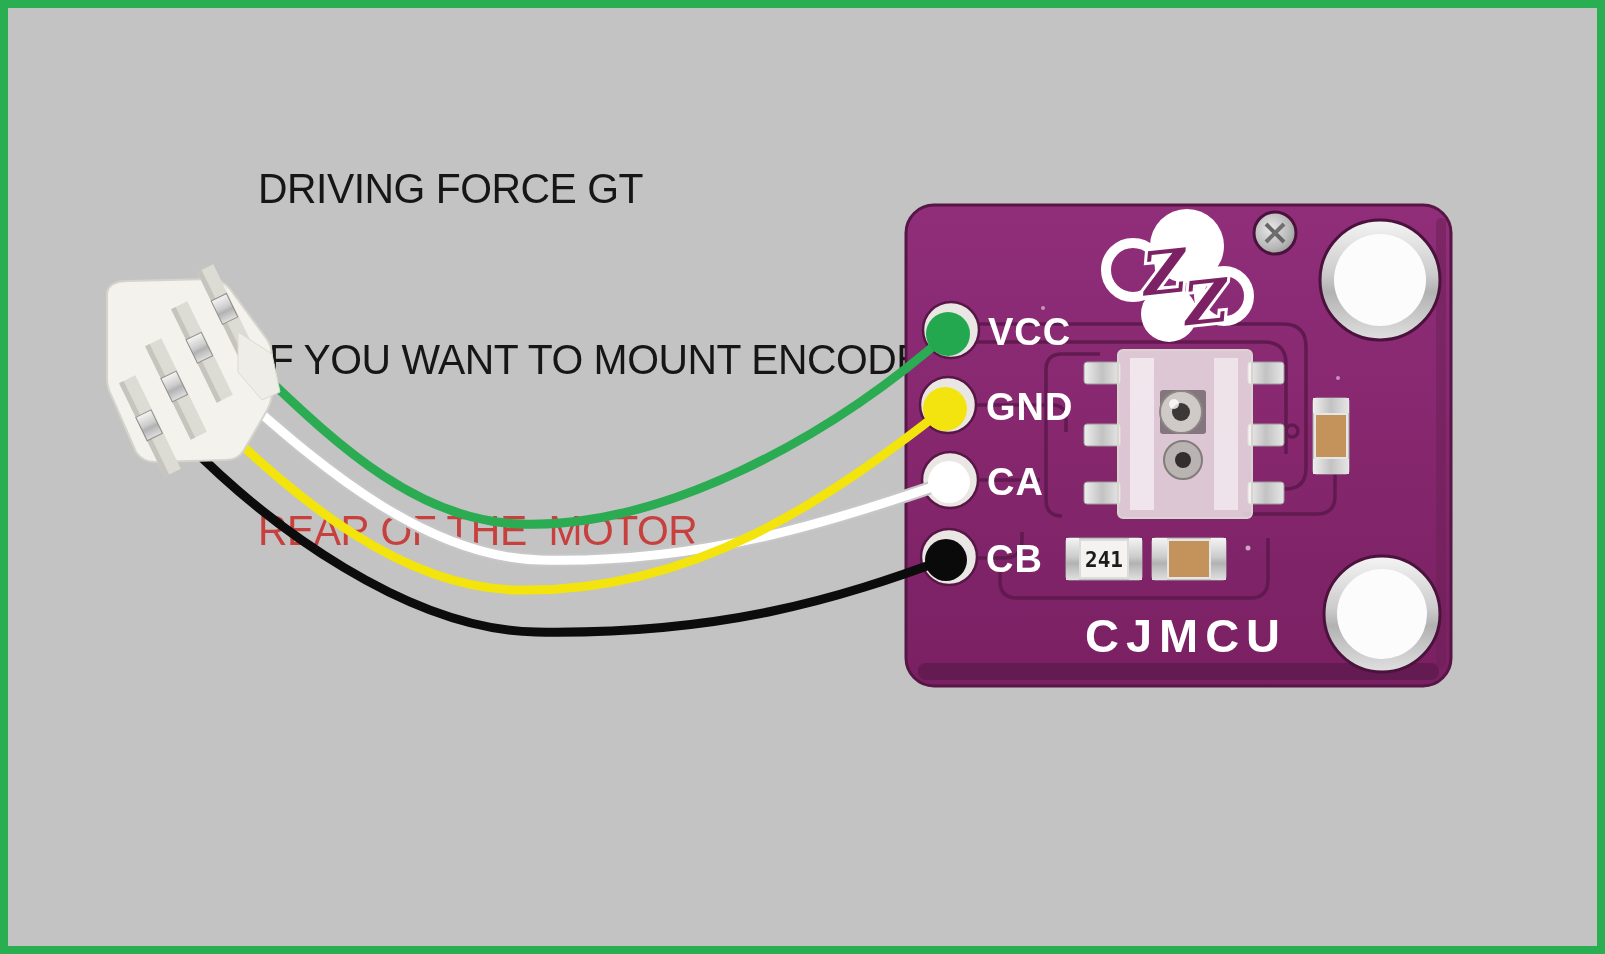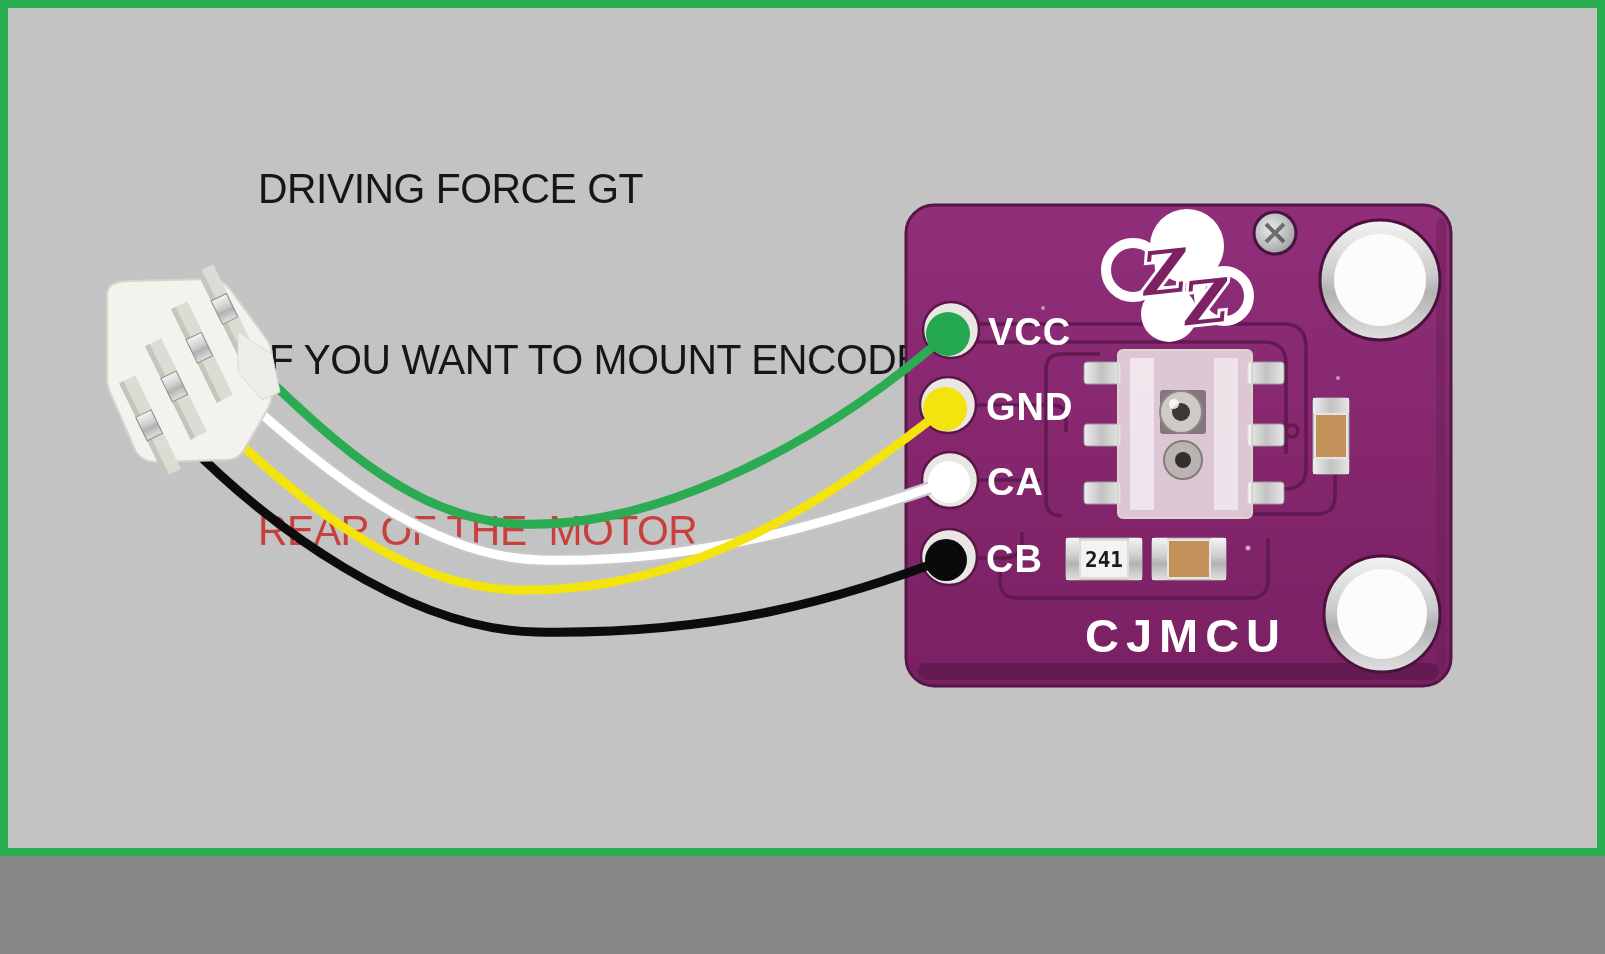--- a/index.html
+++ b/index.html
@@ -1,18 +1,18 @@
 <!DOCTYPE html>
 <html><head>
 <meta charset="utf-8">
 <style>
   html,body { margin:0; padding:0; background:#888; }
   .canvas {
     position:relative;
-    width:1605px; height:856px;
+    width:1605px; height:954px;
     background:#c3c3c3;
     border:8px solid #29ae52;
     box-sizing:border-box;
     overflow:hidden;
     font-family:"Liberation Sans", sans-serif;
   }
   .title-block {
     position:absolute; left:250px; top:38px;
     font-size:43px; line-height:57px;
     color:#161616;

